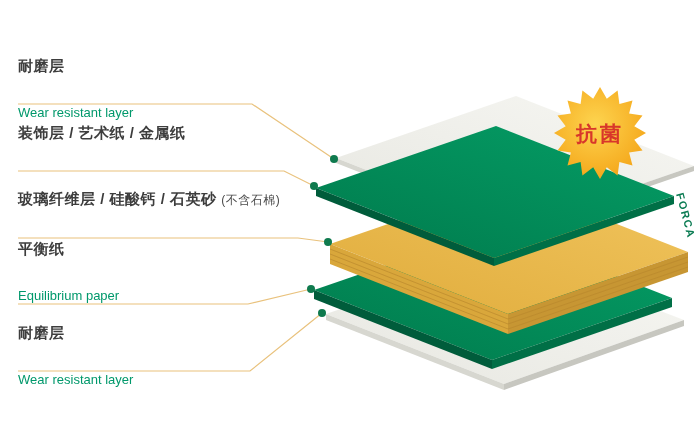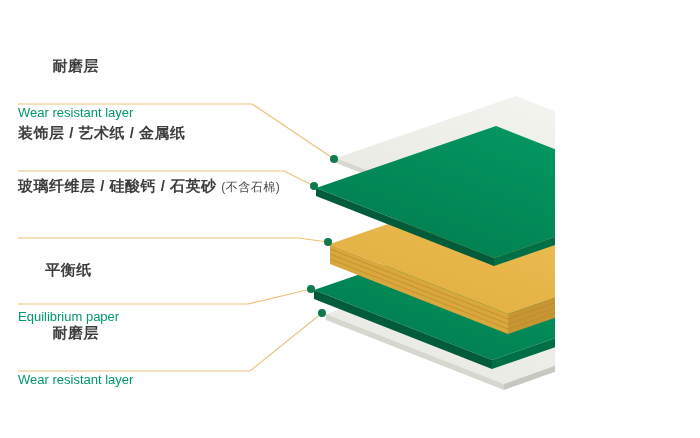--- a/index.html
+++ b/index.html
@@ -1,19 +1,18 @@
 <!DOCTYPE html>
 <html><head>
 <meta charset="utf-8">
 <style>
   html,body{margin:0;padding:0;background:#ffffff;}
   .canvas{
-    position:relative;width:555px;height:438px;background:#ffffff;overflow:hidden;
+    position:relative;width:700px;height:438px;background:#ffffff;overflow:hidden;
     font-family:"Liberation Sans","DejaVu Sans",sans-serif;
-    text-align:center;
   }
   .diagram-svg{position:absolute;left:0;top:0;width:700px;height:438px;}
   .label-block{position:absolute;left:18px;z-index:2;}
   .zh{font-size:15px;font-weight:bold;color:#3d3d3d;line-height:20px;letter-spacing:0.5px;white-space:nowrap;}
   .zh-note{font-size:12px;font-weight:normal;color:#4a4a4a;}
   .en{font-size:13px;color:#00986b;line-height:15px;margin-top:29px;white-space:nowrap;}
   
   .white-top{fill:url(#gradWhite);}
   .white-left{fill:#d7d7d0;}
   .white-right{fill:#c7c7c0;}
@@ -39,28 +38,28 @@
 
   <div class="label-block" style="top:56px">
     <div class="zh">耐磨层</div>
     <div class="en">Wear resistant layer</div>
   </div>
 
   <div class="label-block" style="top:123px">
     <div class="zh">装饰层 / 艺术纸 / 金属纸</div>
   </div>
 
-  <div class="label-block" style="top:176px">
+  <div class="label-block" style="top:189px">
     <div class="zh">
       <span>玻璃纤维层 / 硅酸钙 / 石英砂</span>
       <span class="zh-note">(不含石棉)</span>
     </div>
   </div>
 
-  <div class="label-block" style="top:260px">
+  <div class="label-block" style="top:239px">
     <div class="zh">平衡纸</div>
     <div class="en">Equilibrium paper</div>
   </div>
 
   <div class="label-block" style="top:323px">
     <div class="zh">耐磨层</div>
     <div class="en">Wear resistant layer</div>
   </div>
 
   <svg class="diagram-svg" viewBox="0 0 700 438">

